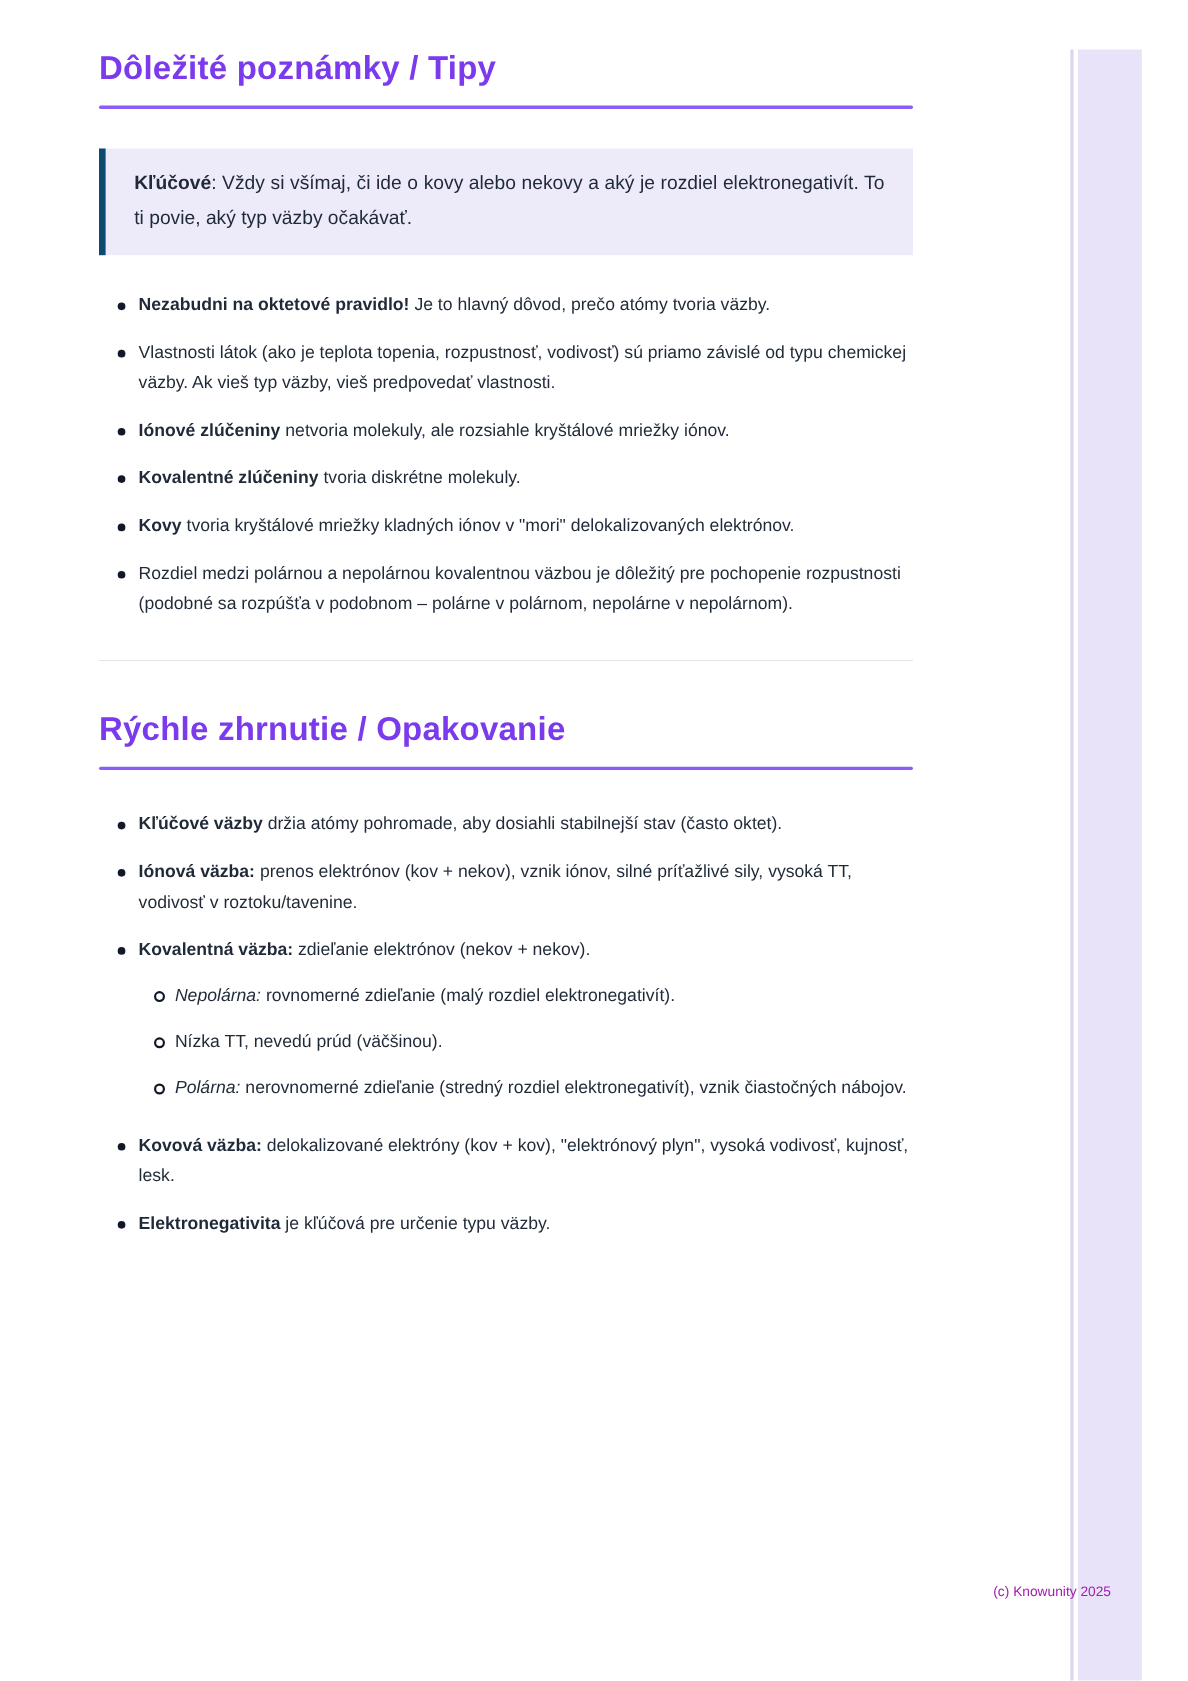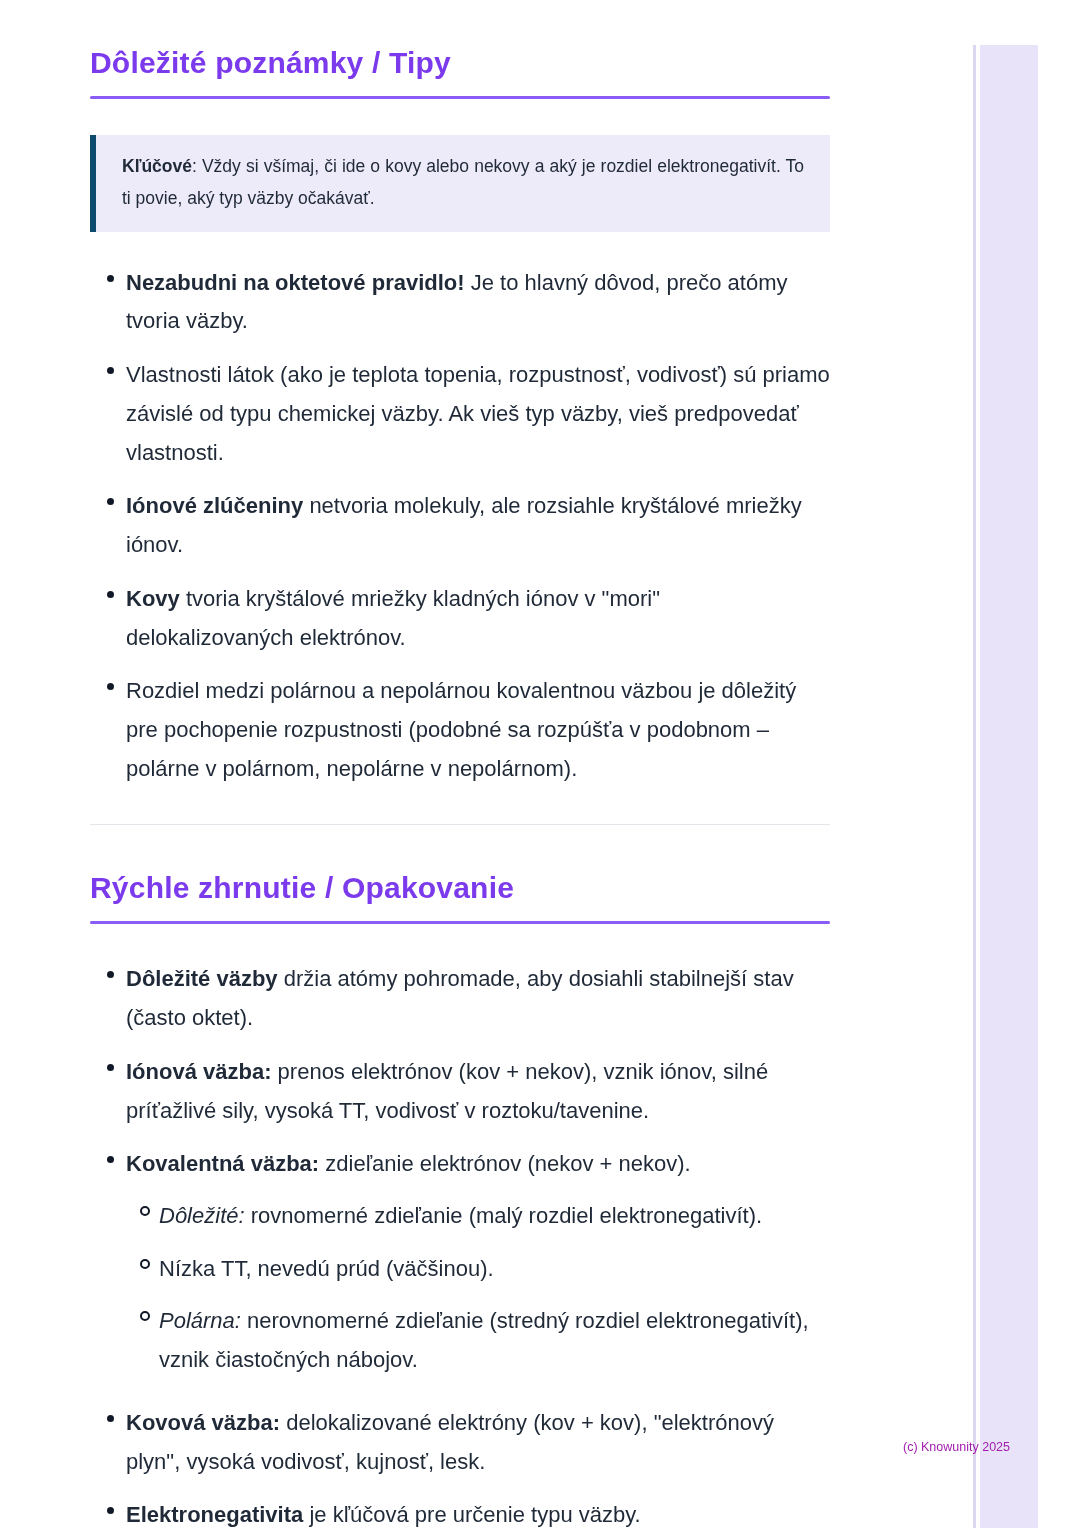--- a/index.html
+++ b/index.html
@@ -37,21 +37,21 @@
     padding: 15px 26px 17px 26px;
     margin-bottom: 32px;
     font-size: 17.5px;
     line-height: 1.85;
     text-align: justify;
   }
   ul.l1 {
     list-style: none;
     margin: 0;
     padding: 0 0 0 36px;
-    font-size: 22px;
+    font-size: 16px;
     line-height: 1.76;
   }
   ul.l1 > li { position: relative; margin-bottom: 15px; }
   ul.l1 > li::before {
     content: "";
     position: absolute;
     left: -19px;
     top: 11px;
     width: 7px;
     height: 7px;
@@ -130,46 +130,49 @@
         <li>
           <span class="lead">Nezabudni na oktetové pravidlo!</span><span> Je to hlavný dôvod, prečo atómy tvoria väzby.</span>
         </li>
         <li>
           <span class="lead"></span><span>Vlastnosti látok (ako je teplota topenia, rozpustnosť, vodivosť) sú priamo závislé od typu chemickej väzby. Ak vieš typ väzby, vieš predpovedať vlastnosti.</span>
         </li>
         <li>
           <span class="lead">Iónové zlúčeniny</span><span> netvoria molekuly, ale rozsiahle kryštálové mriežky iónov.</span>
         </li>
         <li>
+          <span class="lead">Kovalentné zlúčeniny</span><span> tvoria diskrétne molekuly.</span>
+        </li>
+        <li>
           <span class="lead">Kovy</span><span> tvoria kryštálové mriežky kladných iónov v "mori" delokalizovaných elektrónov.</span>
         </li>
         <li>
           <span class="lead"></span><span>Rozdiel medzi polárnou a nepolárnou kovalentnou väzbou je dôležitý pre pochopenie rozpustnosti (podobné sa rozpúšťa v podobnom – polárne v polárnom, nepolárne v nepolárnom).</span>
         </li>
       </ul>
     </section>
 
     <hr class="divider">
 
     <section class="section-2">
       <h1 class="section-title">Rýchle zhrnutie / Opakovanie</h1>
       <div class="rule"></div>
 
       <ul class="l1">
         <li>
-          <span class="lead">Dôležité väzby</span><span> držia atómy pohromade, aby dosiahli stabilnejší stav (často oktet).</span>
+          <span class="lead">Kľúčové väzby</span><span> držia atómy pohromade, aby dosiahli stabilnejší stav (často oktet).</span>
         </li>
         <li>
           <span class="lead">Iónová väzba:</span><span> prenos elektrónov (kov + nekov), vznik iónov, silné príťažlivé sily, vysoká TT, vodivosť v roztoku/tavenine.</span>
         </li>
         <li>
           <span class="lead">Kovalentná väzba:</span><span> zdieľanie elektrónov (nekov + nekov).</span>
           <ul class="l2">
             <li>
-              <em class="ilead">Dôležité:</em><span> rovnomerné zdieľanie (malý rozdiel elektronegativít).</span>
+              <em class="ilead">Nepolárna:</em><span> rovnomerné zdieľanie (malý rozdiel elektronegativít).</span>
             </li>
             <li>
               <em class="ilead"></em><span>Nízka TT, nevedú prúd (väčšinou).</span>
             </li>
             <li>
               <em class="ilead">Polárna:</em><span> nerovnomerné zdieľanie (stredný rozdiel elektronegativít), vznik čiastočných nábojov.</span>
             </li>
           </ul>
         </li>
         <li class="gap-top">

